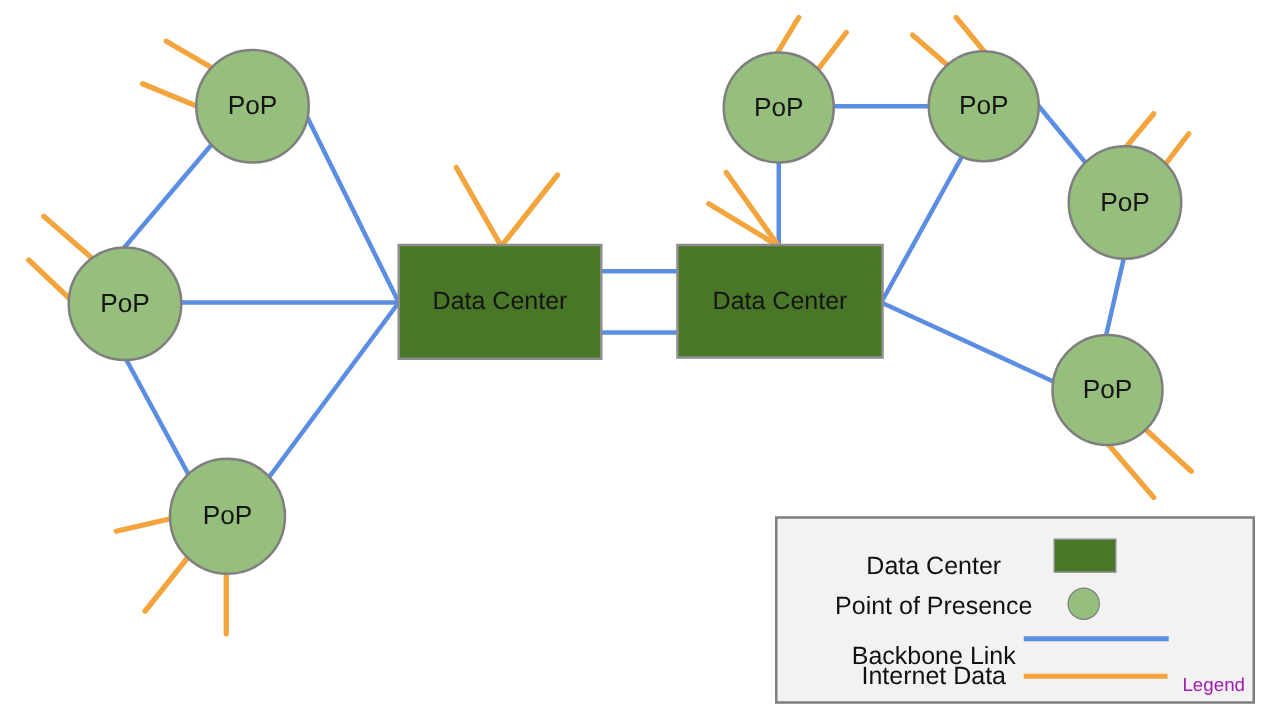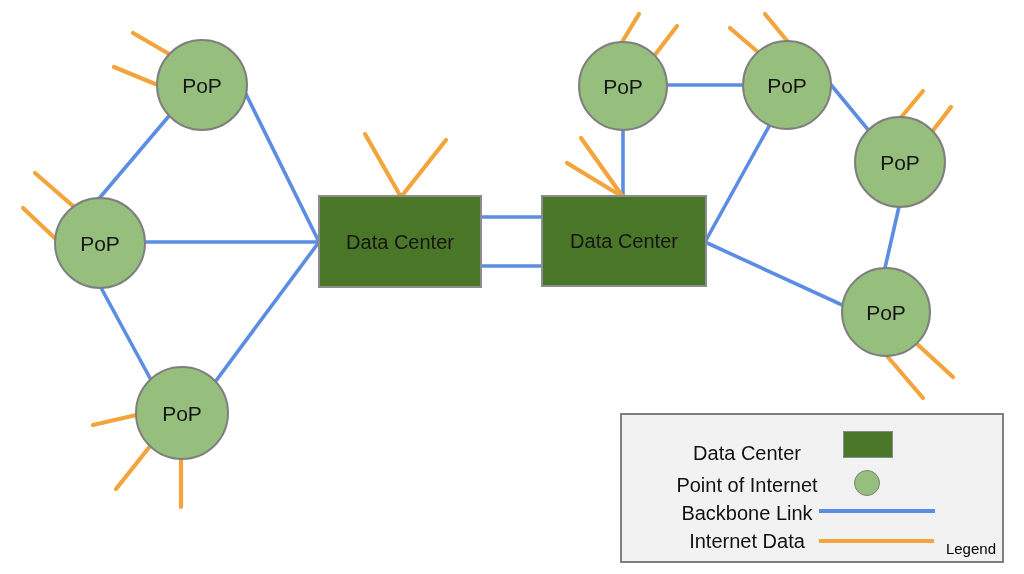--- a/index.html
+++ b/index.html
@@ -55,21 +55,21 @@
   .legend .sw-orange-line {
     position: absolute;
     left: 197px; top: 124px;
     width: 115px; height: 4px;
     background: #f3a43c;
   }
   .legend .ltitle {
     position: absolute;
     right: 6px; bottom: 4px;
     font-size: 15px;
-    color: #000000;
+    color: #a21caf;
   }
 </style>
 </head>
 <body>
 
 <div class="stage">
 
   <svg width="1024" height="574" viewBox="0 0 1024 574">
       <line x1="180" y1="103" x2="91" y2="208" stroke="#5b8de2" stroke-width="3.6" stroke-linecap="round"></line>
       <line x1="240" y1="82" x2="319" y2="242" stroke="#5b8de2" stroke-width="3.6" stroke-linecap="round"></line>
@@ -118,22 +118,22 @@
       <circle cx="787" cy="85" r="44" fill="#96bf7d" stroke="#7f7f7f" stroke-width="2"></circle>
       <text x="787" y="85" text-anchor="middle" dominant-baseline="central" fill="#151515" font-size="21" font-family="&quot;Liberation Sans&quot;, sans-serif">PoP</text>
       <circle cx="900" cy="162" r="45" fill="#96bf7d" stroke="#7f7f7f" stroke-width="2"></circle>
       <text x="900" y="162" text-anchor="middle" dominant-baseline="central" fill="#151515" font-size="21" font-family="&quot;Liberation Sans&quot;, sans-serif">PoP</text>
       <circle cx="886" cy="312" r="44" fill="#96bf7d" stroke="#7f7f7f" stroke-width="2"></circle>
       <text x="886" y="312" text-anchor="middle" dominant-baseline="central" fill="#151515" font-size="21" font-family="&quot;Liberation Sans&quot;, sans-serif">PoP</text>
     </svg>
 
   <div class="legend">
     <span class="llabel" style="top:28px">Data Center</span>
-    <span class="llabel" style="top:60px">Point of Internet</span>
-    <span class="llabel" style="top:88px">Backbone Link</span>
+    <span class="llabel" style="top:60px">Point of Presence</span>
+    <span class="llabel" style="top:100px">Backbone Link</span>
     <span class="llabel" style="top:116px">Internet Data</span>
 
     <span class="sw-rect"></span>
     <span class="sw-circle"></span>
     <span class="sw-blue-line"></span>
     <span class="sw-orange-line"></span>
 
     <span class="ltitle">Legend</span>
   </div>
 </div>

